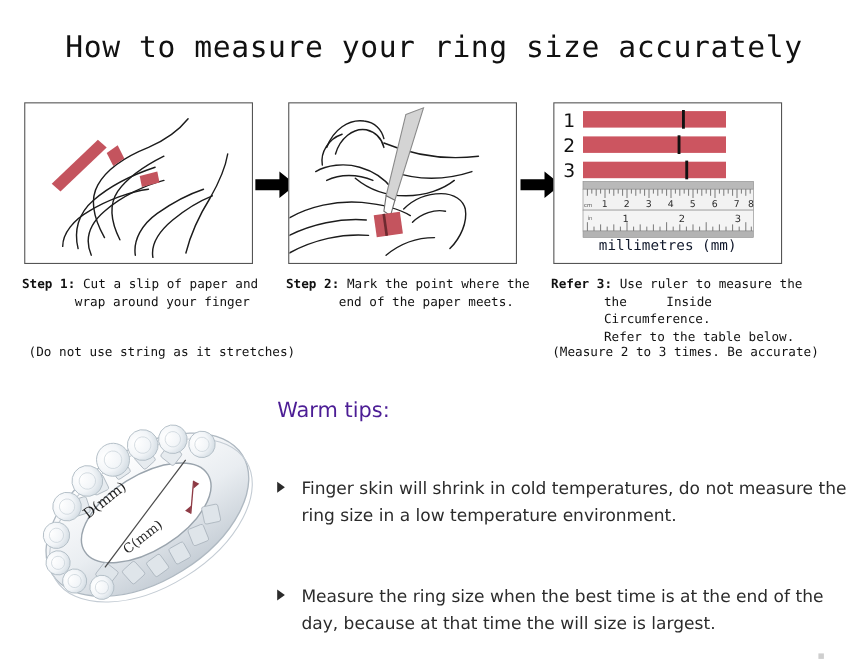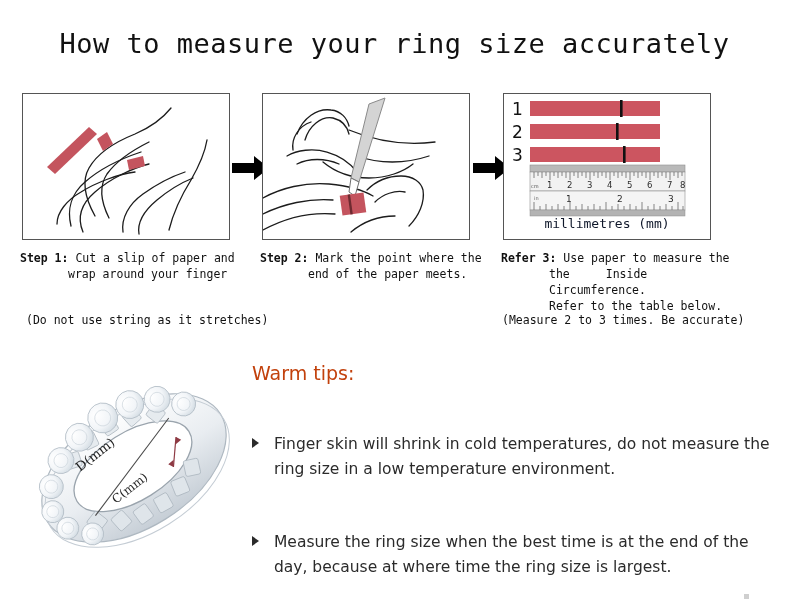--- a/index.html
+++ b/index.html
@@ -94,21 +94,21 @@
 
   
   #tips-panel {
     position: absolute;
     left: 252px; top: 362px;
     width: 520px;
   }
   #tips-heading {
     font-family: "DejaVu Sans", "Liberation Sans", sans-serif;
     font-size: 19px;
-    color: #c2410c;
+    color: #4c1d95;
     margin-bottom: 16px;
     font-weight: 400;
   }
   .tip-item {
     position: relative;
     padding-left: 22px;
     margin-bottom: 9px;
     font-size: 15.5px;
     line-height: 25px;
     color: #2b2b2b;
@@ -337,21 +337,21 @@
 </div>
 
 <div class="caption-col" id="caption-2">
   <span class="step-label">Step 2:</span>
   <span>Mark the point where the</span>
   <span class="caption-line-indent">end of the paper meets.</span>
 </div>
 
 <div class="caption-col" id="caption-3">
   <span class="step-label">Refer 3:</span>
-  <span>Use paper to measure the</span>
+  <span>Use ruler to measure the</span>
   <span class="caption-line-indent-3"><span>the </span><span class="bold-inline">Inside Circumference</span><span>.</span></span>
   <span class="caption-line-indent-3">Refer to the table below.</span>
 </div>
 
 <div class="caption-note" id="note-1">(Do not use string as it stretches)</div>
 <div class="caption-note" id="note-3">(Measure 2 to 3 times. Be accurate)</div>
 
 <div id="ring-illustration">
   <svg width="232" height="232" viewBox="0 0 232 232">
     <defs>
@@ -433,20 +433,20 @@
 
 <div id="tips-panel">
   <div id="tips-heading">Warm tips:</div>
 
   <div class="tip-item">
     <span class="tip-bullet"></span>
     <span>Finger skin will shrink in cold temperatures, do not measure the ring size in a low temperature environment.</span>
   </div>
   <div class="tip-item">
     <span class="tip-bullet"></span>
-    <span>Measure the ring size when the best time is at the end of the day, because at where time the ring size is largest.</span>
+    <span>Measure the ring size when the best time is at the end of the day, because at that time the will size is largest.</span>
   </div>
   <div class="tip-item">
     <span class="tip-bullet"></span>
   </div>
 </div>
 
 <div id="corner-speck"></div>
 
 </body></html>

